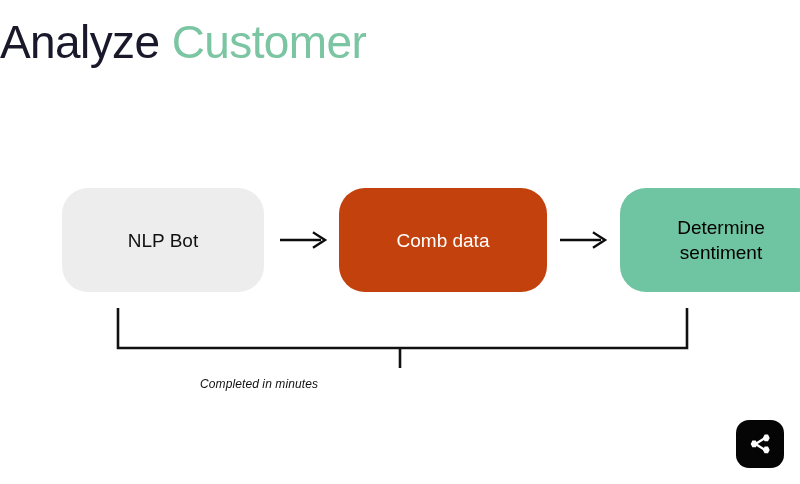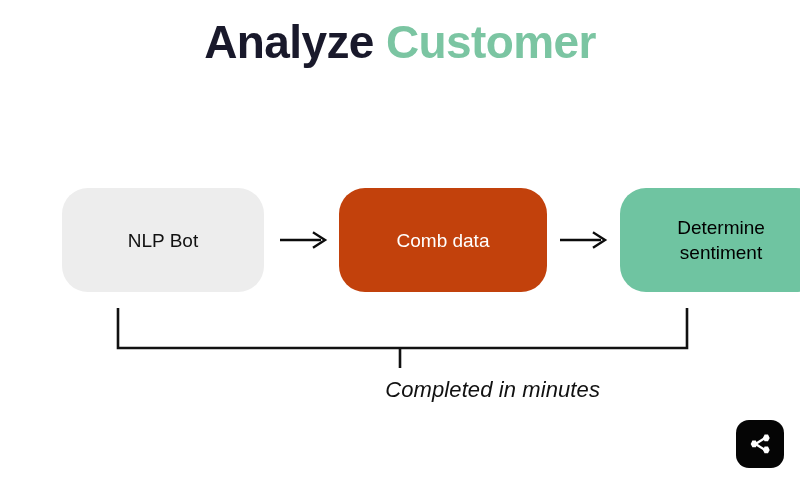--- a/index.html
+++ b/index.html
@@ -19,23 +19,22 @@
     height: 484px;
     background: #ffffff;
   }
 
   
   .title-block {
     position: absolute;
     left: 0;
     top: 18px;
     width: 800px;
-    text-align: center;
     font-size: 46px;
-    font-weight: bold;
+    font-weight: normal;
     line-height: 48px;
     letter-spacing: -0.6px;
     color: #19192b;
     user-select: none;
   }
   .title-line {
     display: block;
     white-space: nowrap;
   }
   .t-dark { color: #19192b; }
@@ -107,22 +106,22 @@
     height: 78px;
   }
   .bracket svg { display: block; }
 
   
   .caption {
     position: absolute;
     left: 200px;
     top: 377px;
     width: 400px;
-    text-align: right;
-    font-size: 22px;
+    text-align: left;
+    font-size: 12px;
     font-style: italic;
     font-weight: 400;
     color: #111111;
     letter-spacing: 0.1px;
     user-select: none;
   }
 
   
   .share-badge {
     position: absolute;

